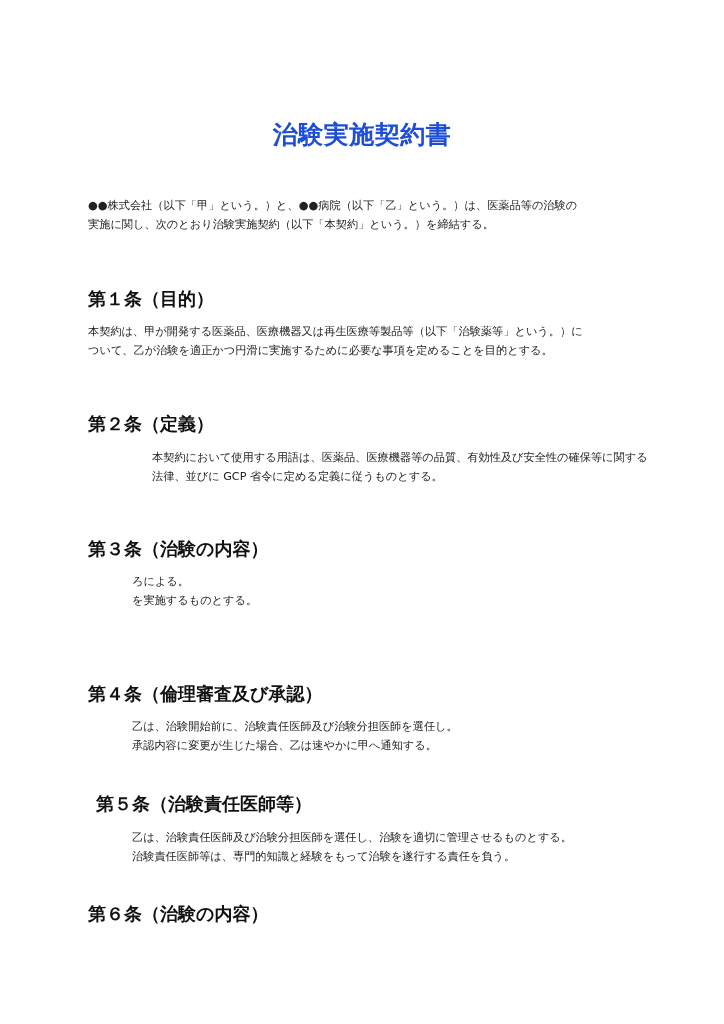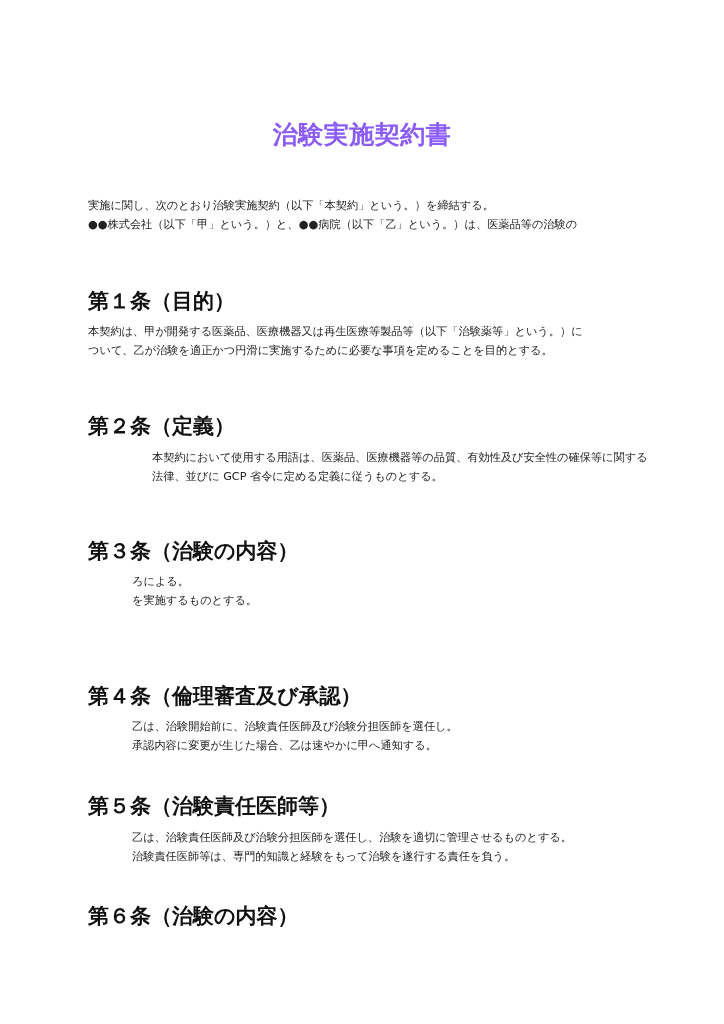--- a/index.html
+++ b/index.html
@@ -2,41 +2,41 @@
 <html><head>
 <meta charset="utf-8">
 <style>
   html, body { margin: 0; padding: 0; background: #ffffff; }
   body {
     width: 724px; height: 1024px; position: relative; overflow: hidden;
     font-family: "DejaVu Sans", "Liberation Sans", sans-serif; color: #1a1a1a;
   }
   .title {
     position: absolute; left: 0; width: 724px; top: 118px; text-align: center;
-    font-size: 25px; font-weight: bold; letter-spacing: 0.5px; color: #8b5cf6;
+    font-size: 25px; font-weight: bold; letter-spacing: 0.5px; color: #1d4ed8;
   }
   .para {
     position: absolute; font-size: 11.2px; line-height: 19px; color: #222;
     white-space: nowrap;
   }
   .heading {
-    position: absolute; left: 88px; font-size: 21px; font-weight: bold; color: #111;
+    position: absolute; left: 88px; font-size: 18px; font-weight: bold; color: #111;
     white-space: nowrap;
   }
   .line { display: block; }
 </style>
 </head>
 <body>
 
 <div>
   <div class="title">治験実施契約書</div>
 
   <div class="para" style="left:88px; top:196px;">
+    <span class="line">●●株式会社（以下「甲」という。）と、●●病院（以下「乙」という。）は、医薬品等の治験の</span>
     <span class="line">実施に関し、次のとおり治験実施契約（以下「本契約」という。）を締結する。</span>
-    <span class="line">●●株式会社（以下「甲」という。）と、●●病院（以下「乙」という。）は、医薬品等の治験の</span>
   </div>
 
   <div class="heading" style="top:287px;">第１条（目的）</div>
   <div class="para" style="left:88px; top:322px;">
     <span class="line">本契約は、甲が開発する医薬品、医療機器又は再生医療等製品等（以下「治験薬等」という。）に</span>
     <span class="line">ついて、乙が治験を適正かつ円滑に実施するために必要な事項を定めることを目的とする。</span>
   </div>
 
   <div class="heading" style="top:412px;">第２条（定義）</div>
   <div class="para" style="left:104px; top:448px;margin-left:48px;">
@@ -49,20 +49,20 @@
     <span class="line">ろによる。</span>
     <span class="line">を実施するものとする。</span>
   </div>
 
   <div class="heading" style="top:682px;">第４条（倫理審査及び承認）</div>
   <div class="para" style="left:132px; top:717px;">
     <span class="line">乙は、治験開始前に、治験責任医師及び治験分担医師を選任し。</span>
     <span class="line">承認内容に変更が生じた場合、乙は速やかに甲へ通知する。</span>
   </div>
 
-  <div class="heading" style="top:792px;">第５条（治験責任医師等）</div>
+  <div class="heading" style="top:792px;margin-left:8px;">第５条（治験責任医師等）</div>
   <div class="para" style="left:132px; top:828px;">
     <span class="line">乙は、治験責任医師及び治験分担医師を選任し、治験を適切に管理させるものとする。</span>
     <span class="line">治験責任医師等は、専門的知識と経験をもって治験を遂行する責任を負う。</span>
   </div>
 
   <div class="heading" style="top:902px;">第６条（治験の内容）</div>
 </div>
 
 </body></html>

